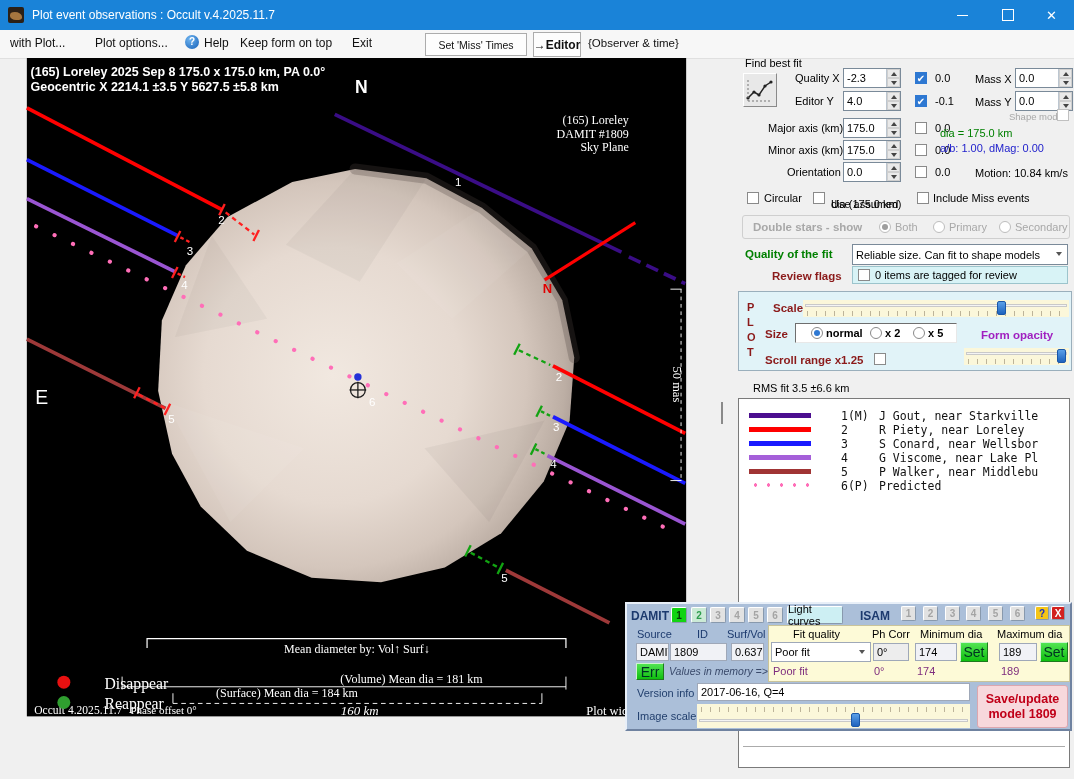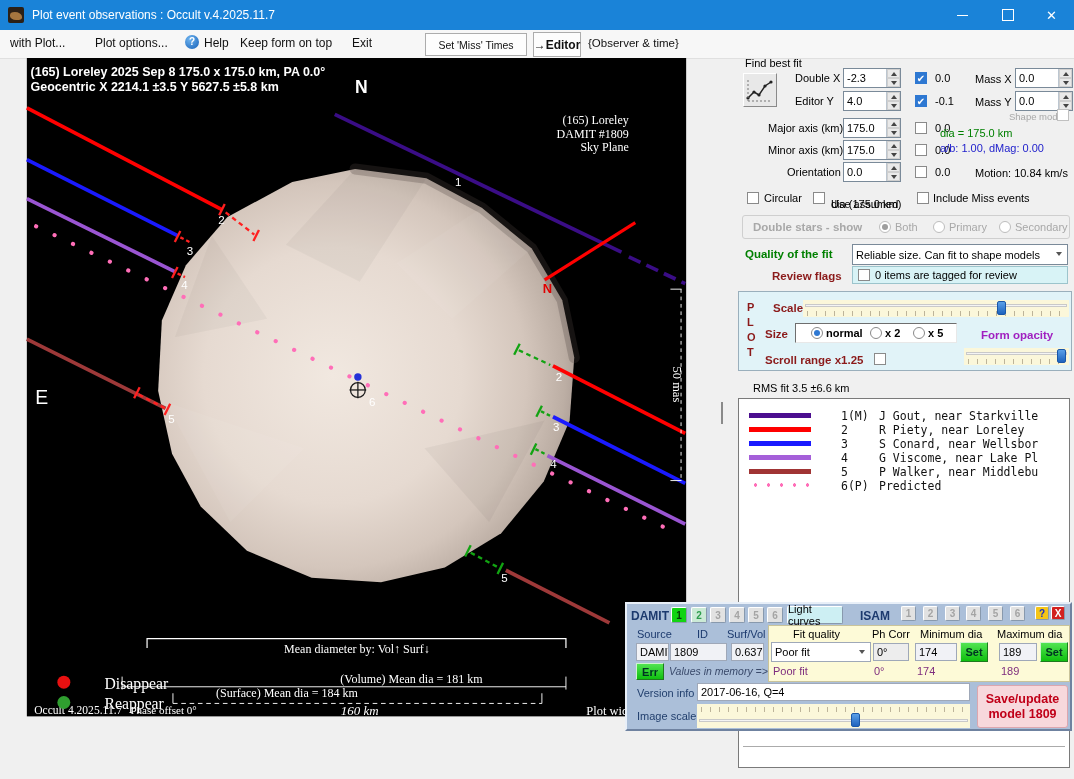--- a/index.html
+++ b/index.html
@@ -53,21 +53,21 @@
   .obsname{position:absolute;left:140px;top:0;}
   
   #damit{position:absolute;left:625px;top:602px;width:447px;height:129px;background:#ABBFD9;
          border:2px solid;border-color:#E8EFF8 #6F82A0 #6F82A0 #E8EFF8;box-sizing:border-box;z-index:6;}
   .tab{position:absolute;width:16px;height:16px;box-sizing:border-box;border:1px solid;border-color:#fff #8899ad #8899ad #fff;background:#E2E2E2;color:#A4A4A4;font-size:10px;font-weight:bold;display:flex;align-items:center;justify-content:center;border-radius:2px;}
   .tab.on{background:#12D412;color:#073B07;}
   .tab.semi{background:#CBEAD6;color:#2E9E4E;}
   .dcell{position:absolute;background:#F1F2F6;border:1px solid #9FA8B8;box-sizing:border-box;font-size:11px;color:#000;display:flex;align-items:center;padding:0 3px;white-space:nowrap;overflow:hidden;}
   .dhead{position:absolute;font-size:11px;color:#1C3A6E;white-space:nowrap;}
   .yellowzone{position:absolute;left:141px;top:21px;width:302px;height:57px;background:#FDFAD7;border:1px solid #C9C39A;box-sizing:border-box;}
-  .greenbtn{position:absolute;background:linear-gradient(#52E452,#0FBF0F);border:1px solid;border-color:#CFF3CF #1E7A1E #1E7A1E #CFF3CF;color:#032;font-size:11px;font-weight:bold;display:flex;align-items:center;justify-content:center;box-sizing:border-box;}
+  .greenbtn{position:absolute;background:linear-gradient(#52E452,#0FBF0F);border:1px solid;border-color:#CFF3CF #1E7A1E #1E7A1E #CFF3CF;color:#032;font-size:14px;font-weight:normal;display:flex;align-items:center;justify-content:center;box-sizing:border-box;}
   .memtxt{position:absolute;font-size:10.5px;font-style:italic;color:#3A4A6B;white-space:nowrap;}
   .purpval{position:absolute;font-size:11px;color:#7E2D7E;white-space:nowrap;}
   .savebtn{position:absolute;left:350px;top:81px;width:91px;height:43px;background:#F7D8DC;border:1px solid #DCA6AE;border-radius:3px;color:#C00018;font-weight:bold;font-size:12.5px;text-align:center;display:flex;flex-direction:column;align-items:center;justify-content:center;line-height:15px;box-sizing:border-box;}
   .ddchevron{position:absolute;right:2px;top:3px;width:12px;height:12px;display:flex;align-items:center;justify-content:center;}
   .tri-dn{width:0;height:0;border-left:3.5px solid transparent;border-right:3.5px solid transparent;border-top:4.5px solid #555;}
 </style>
 </head>
 <body>
 
 <div id="app">
@@ -244,21 +244,21 @@
           <circle cx="10" cy="18" r="1.6"></circle>
           <circle cx="15" cy="21" r="1.6"></circle>
           <circle cx="21" cy="12" r="1.6"></circle>
           <circle cx="27" cy="8" r="1.6"></circle>
         </g>
       <line x1="4" y1="27" x2="28" y2="27" stroke="#777" stroke-dasharray="2 2"></line>
       <line x1="4" y1="6" x2="4" y2="27" stroke="#777" stroke-dasharray="2 2"></line>
     </svg>
   </div>
 
-  <div class="lbl" style="left:795px;top:72px;">Double X</div>
+  <div class="lbl" style="left:795px;top:72px;">Quality X</div>
   <div class="box" style="left:843px;top:68px;width:58px;height:20px;">
     <span>-2.3</span>
     <span class="spinarr">
         <div>
           <i class="tri-u"></i>
         </div>
         <div>
           <i class="tri-d"></i>
         </div>
       </span>

